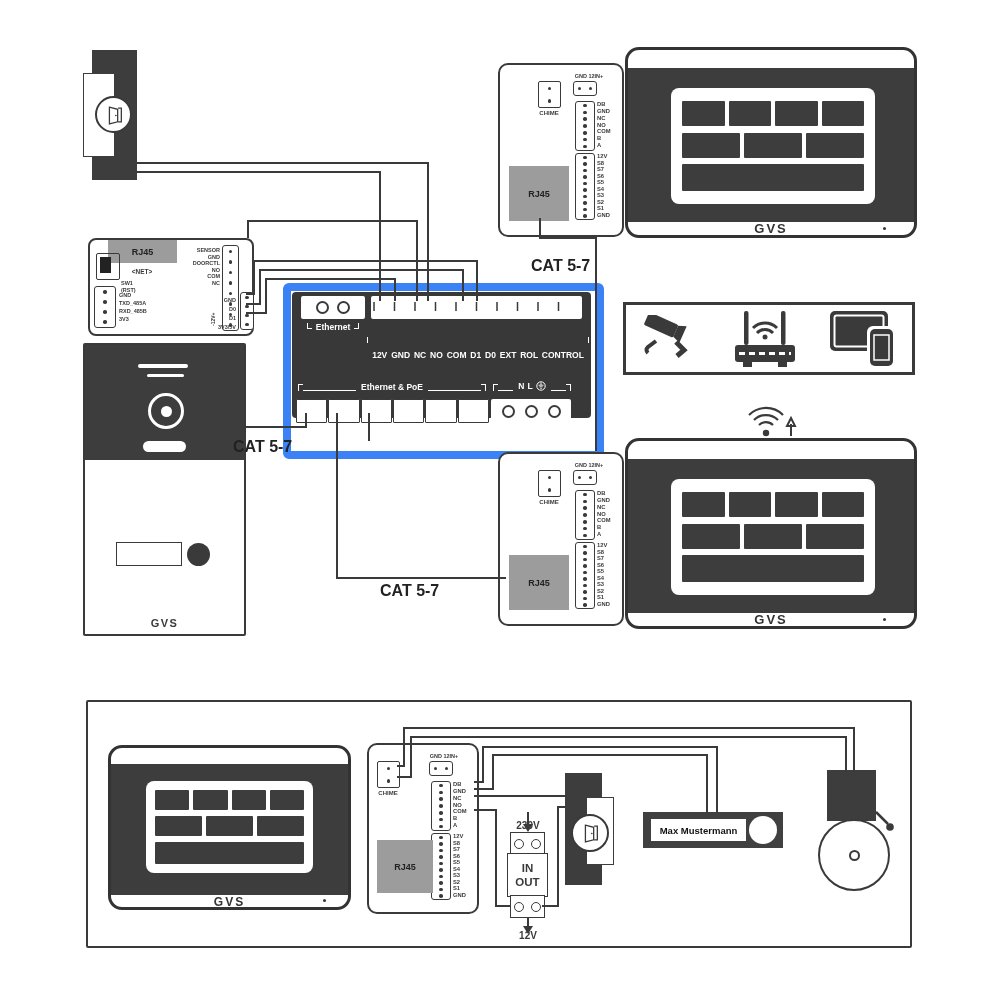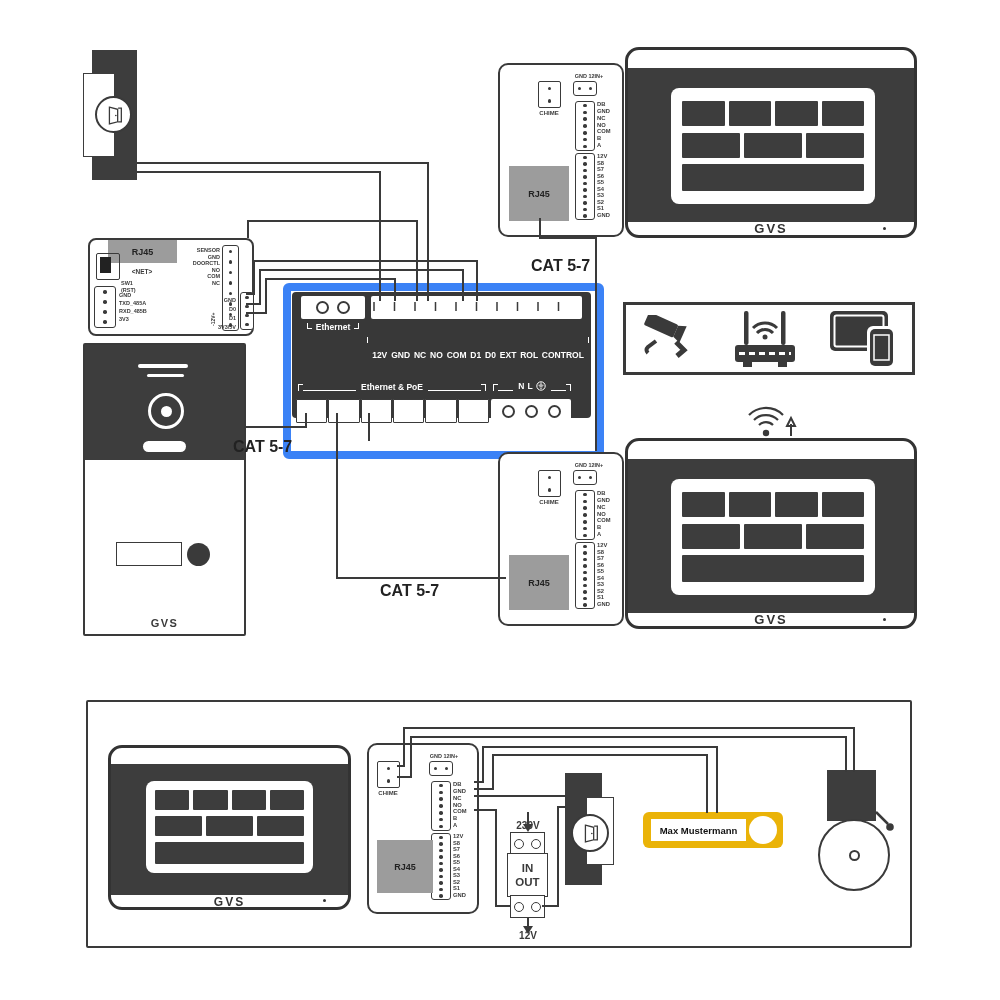--- a/index.html
+++ b/index.html
@@ -110,21 +110,21 @@
   .station .logo{position:absolute;left:0;bottom:5px;width:100%;text-align:center;font-size:11px;font-weight:800;letter-spacing:1.5px;color:#3a3a3a;}
   
   .iconbox{left:623px;top:302px;width:292px;height:73px;border:3px solid #3a3a3a;background:#fff;
            display:flex;align-items:center;justify-content:space-around;box-sizing:border-box;z-index:4;}
   .bigbox{left:86px;top:700px;width:822px;height:244px;border:2px solid #3a3a3a;border-radius:2px;background:#fff;z-index:1;}
   .psu-lbl{text-align:center;font-size:10px;font-weight:bold;}
   .psu-term{border:1.5px solid #3a3a3a;background:#fff;display:flex;align-items:center;justify-content:space-around;z-index:4;}
   .psu-term .ring{width:8px;height:8px;border-width:1.5px;}
   .psu-body{border:1.5px solid #3a3a3a;background:#fff;z-index:4;}
   .psu-body div{text-align:center;font-size:11.5px;font-weight:600;}
-  .nameplate{left:643px;top:812px;width:140px;height:36px;background:#eab308;z-index:4;border-radius:6px;}
+  .nameplate{left:643px;top:812px;width:140px;height:36px;background:#404040;z-index:4;}
   .nameplate .tag{position:absolute;left:8px;top:7px;width:95px;height:22px;background:#fff;
                   display:flex;align-items:center;justify-content:center;font-size:9.5px;font-weight:bold;color:#111;}
   .nameplate .pbtn{position:absolute;left:106px;top:4px;width:28px;height:28px;border-radius:50%;background:#fff;}
   .bellbox{left:827px;top:770px;width:49px;height:51px;background:#3d3d3d;z-index:3;}
   .bellgong{left:818px;top:819px;width:68px;height:68px;border:2.5px solid #3a3a3a;border-radius:50%;background:#fff;z-index:4;
             display:flex;align-items:center;justify-content:center;}
   .bellgong i{width:7px;height:7px;border:2px solid #3a3a3a;border-radius:50%;background:#fff;display:block;}
   .cat{font-size:16px;font-weight:600;color:#222;text-align:left;width:64px;z-index:6;}
 </style>
 </head>

